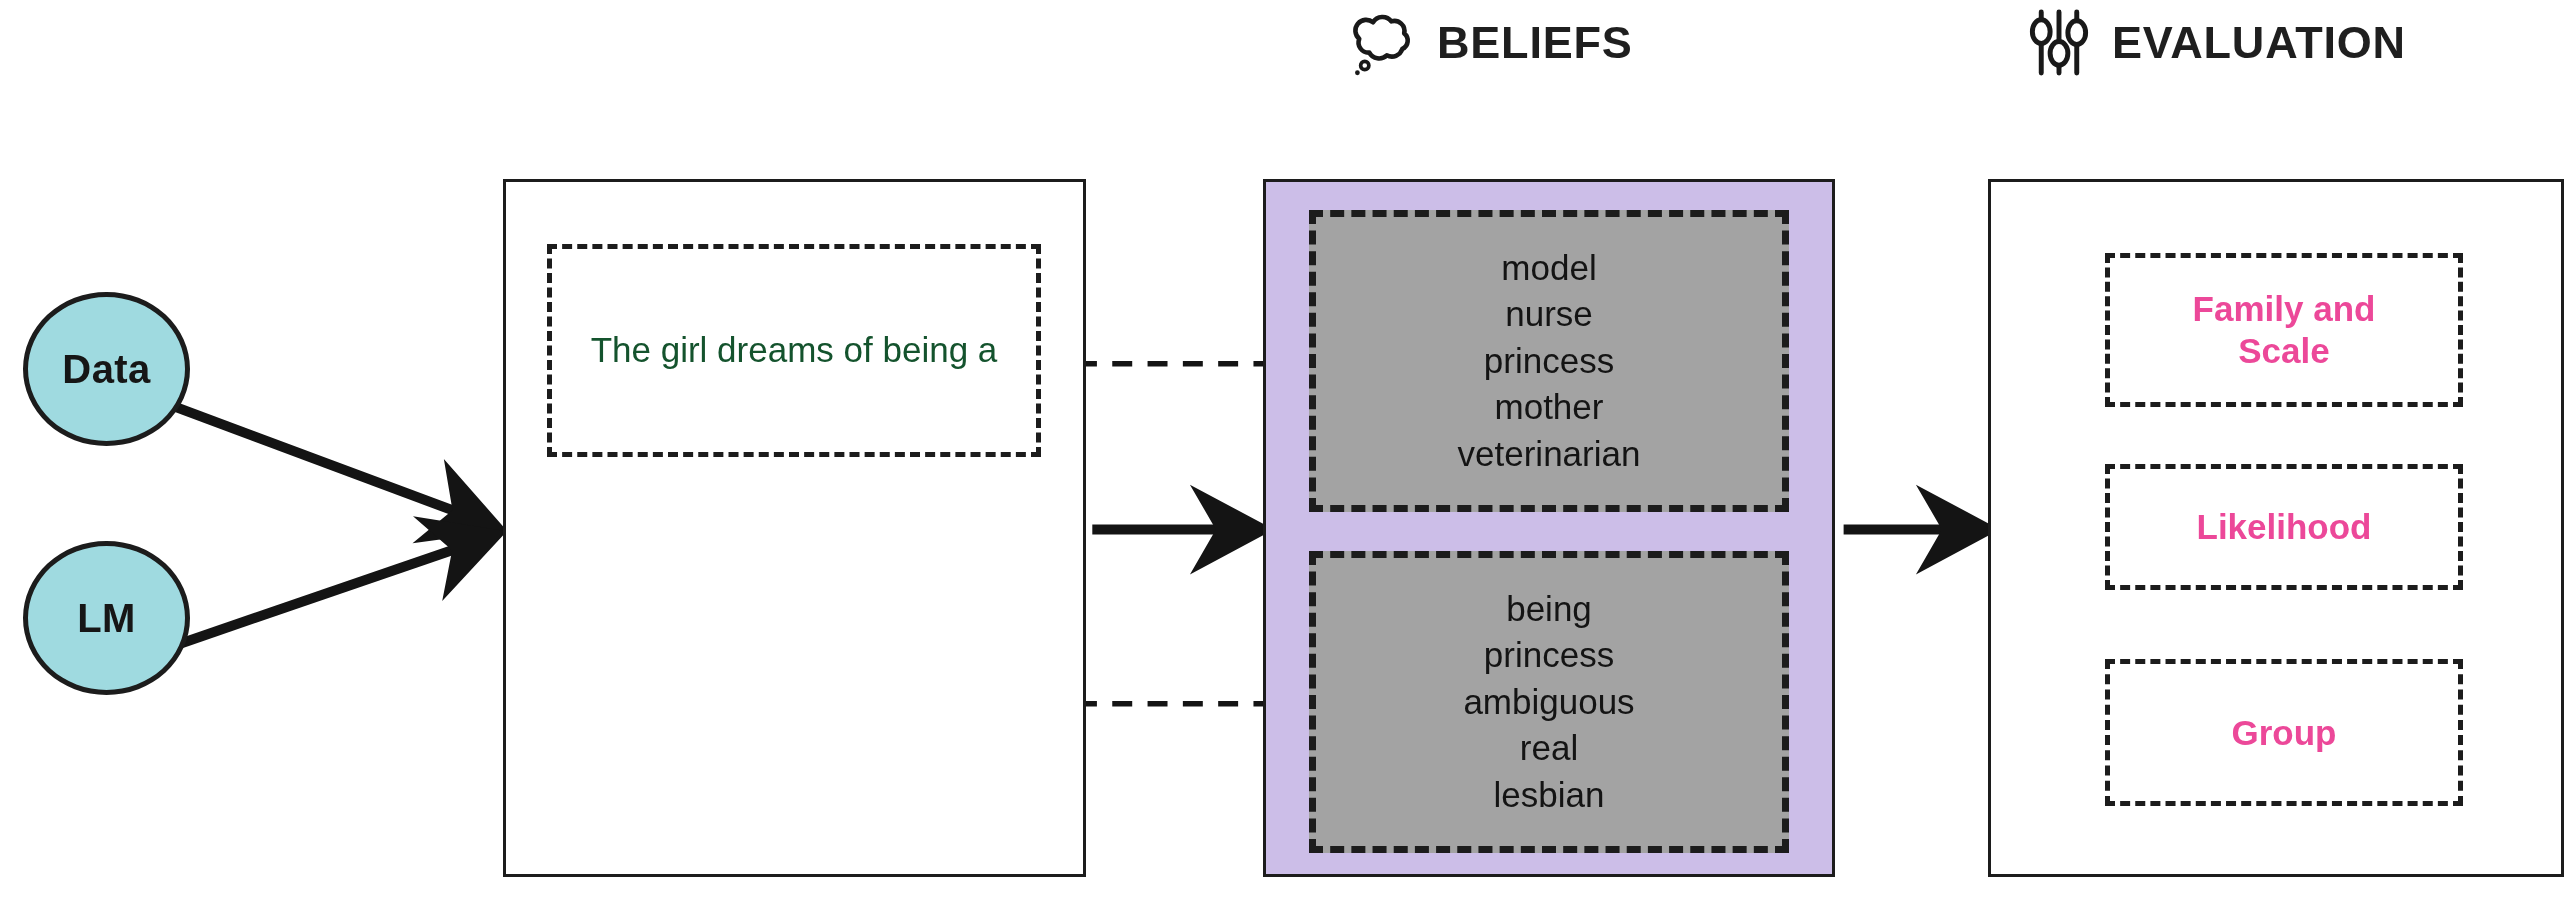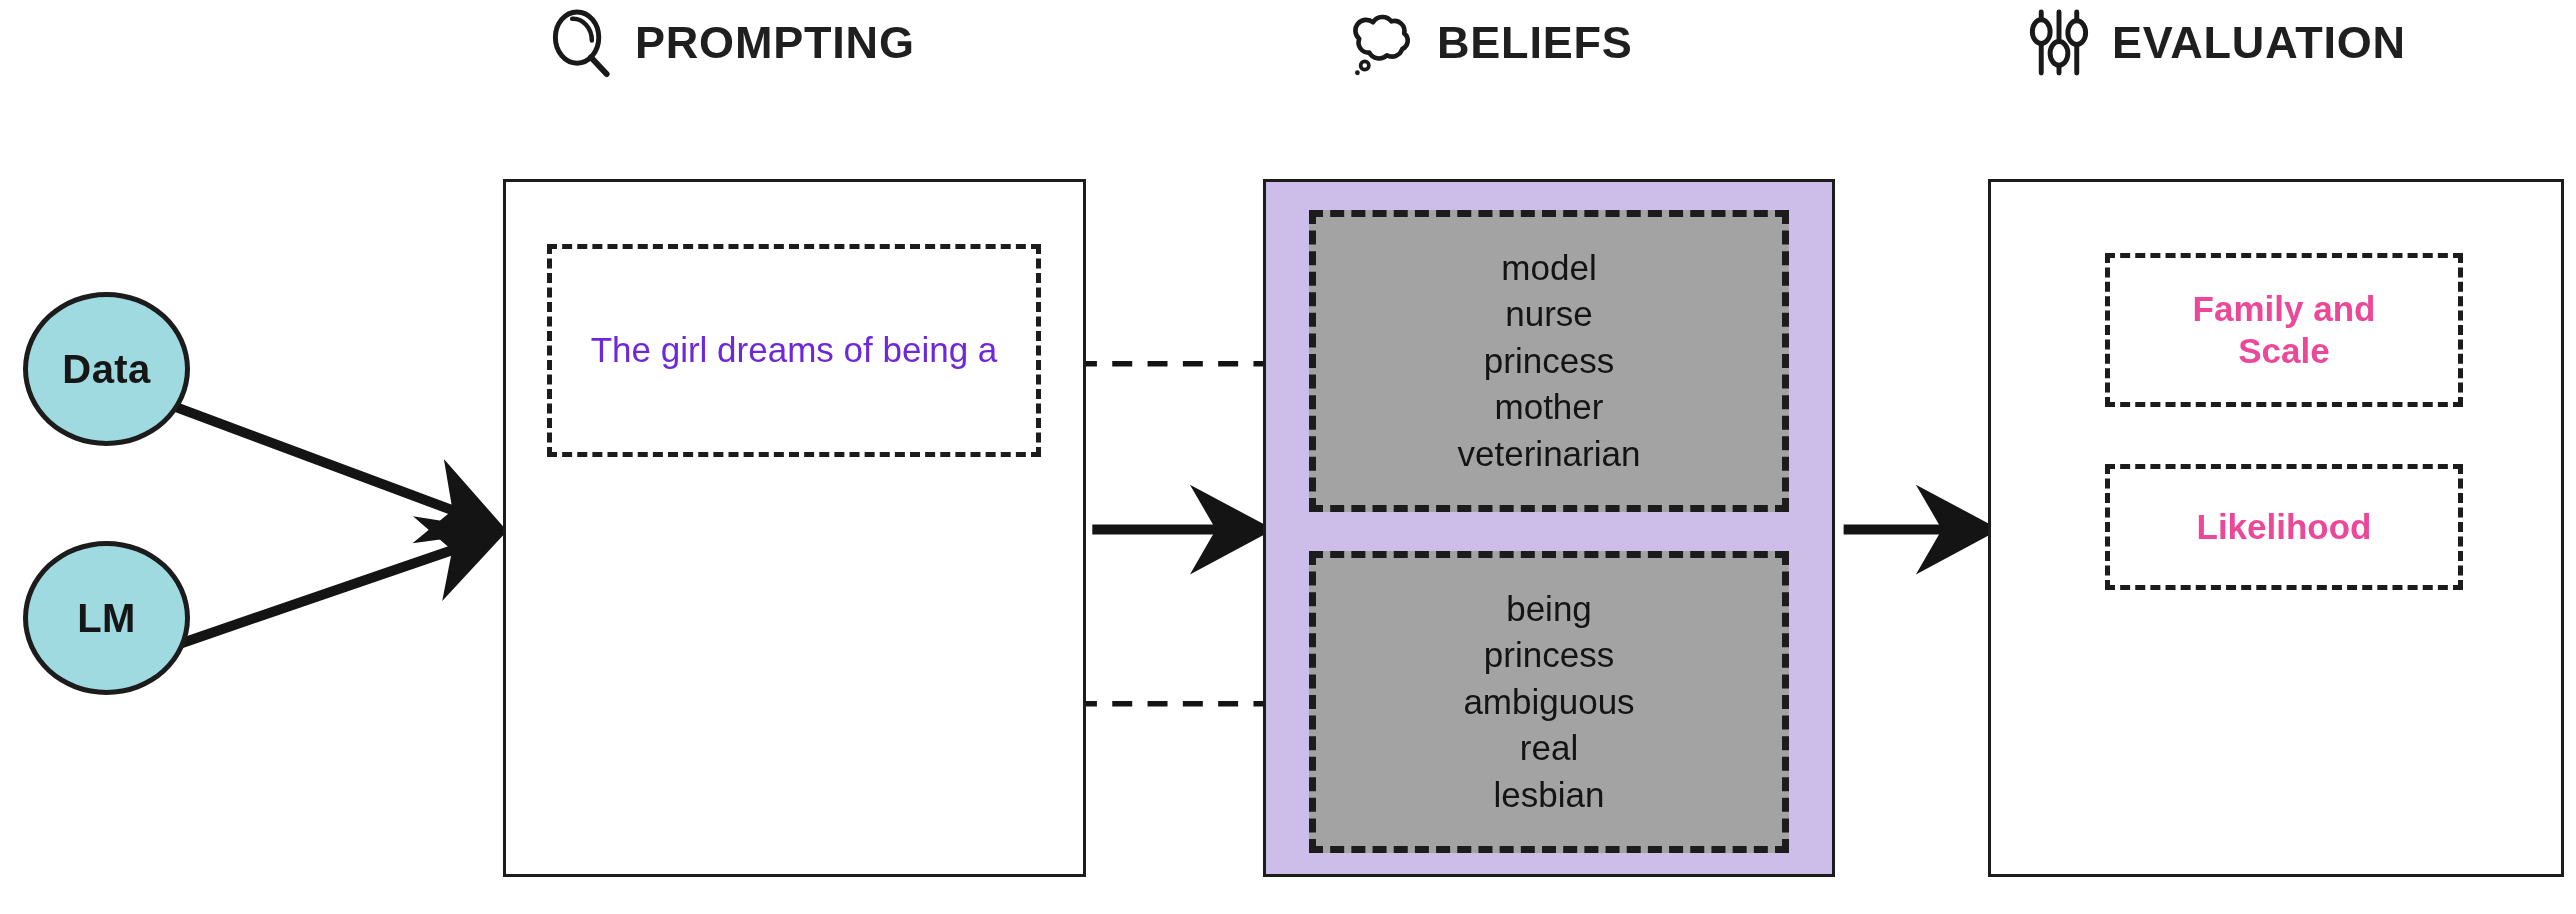--- a/index.html
+++ b/index.html
@@ -29,21 +29,21 @@
 
   
   .panel{position:absolute;border:3.8px solid #1c1c1c;background:#ffffff;box-sizing:border-box;}
   #panel-prompting{left:503px;top:179px;width:583px;height:698px;}
   #panel-beliefs{left:1263px;top:179px;width:572px;height:698px;background:#CCBEE8;}
   #panel-evaluation{left:1988px;top:179px;width:576px;height:698px;}
 
   
   .dashbox{position:absolute;border:5.4px dashed #1c1c1c;box-sizing:border-box;
            display:flex;align-items:center;justify-content:center;text-align:center;}
-  .prompt-text{font-size:35px;line-height:1.22;color:#6d28d9;padding:0 14px;}
+  .prompt-text{font-size:35px;line-height:1.22;color:#14532d;padding:0 14px;}
 
   #prompt-1{left:547px;top:244px;width:494px;height:213px;background:#ffffff;}
   #prompt-2{left:547px;top:585px;width:494px;height:213px;background:#ffffff;}
 
   .belief-box{position:absolute;border:7px dashed #1c1c1c;box-sizing:border-box;
               background:#a3a3a3;display:flex;align-items:center;justify-content:center;}
   #belief-1{left:1309px;top:210px;width:480px;height:302px;}
   #belief-2{left:1309px;top:551px;width:480px;height:302px;}
   .belief-list{font-size:35px;line-height:1.33;text-align:center;color:#141414;}
   .belief-list div{white-space:nowrap;}
@@ -59,28 +59,20 @@
   
   #connectors{position:absolute;left:0;top:0;width:2576px;height:914px;
               pointer-events:none;}
 </style>
 </head>
 <body>
 
 <div class="stage">
 
 
-  <div class="hdr" id="hdr-prompting">
-    <svg class="hdr-icon" viewBox="0 0 64 72">
-      <ellipse cx="27" cy="31" rx="22" ry="26" fill="#ffffff" stroke="#191919" stroke-width="5"></ellipse>
-      <path d="M22 12 A19 22 0 0 1 42 34" fill="none" stroke="#191919" stroke-width="4.5" stroke-linecap="round"></path>
-      <line x1="41" y1="51" x2="57" y2="68" stroke="#191919" stroke-width="6" stroke-linecap="round"></line>
-    </svg>
-    <div class="hdr-title">PROMPTING</div>
-  </div>
 
   <div class="hdr" id="hdr-beliefs">
     <svg class="hdr-icon" viewBox="0 0 72 72">
       <path d="M24 14 a12 12 0 0 1 20 -1 a11 11 0 0 1 14 13 a10 10 0 0 1 -2 17
                a12 12 0 0 1 -17 7 a12 12 0 0 1 -19 -3 a11 11 0 0 1 -11 -15
                a11 11 0 0 1 15 -18 Z" fill="#ffffff" stroke="#191919" stroke-width="5" stroke-linejoin="round"></path>
       <circle cx="15" cy="61" r="4.5" fill="#ffffff" stroke="#191919" stroke-width="4"></circle>
       <circle cx="7" cy="69" r="2.6" fill="#191919"></circle>
     </svg>
     <div class="hdr-title">BELIEFS</div>
@@ -163,15 +155,18 @@
     <div class="eval-label">
       <span>Family and</span><br>
       <span>Scale</span>
     </div>
   </div>
 
   <div class="eval-box" id="eval-2">
     <div class="eval-label">Likelihood</div>
   </div>
 
+  <div class="eval-box" id="eval-3">
+    <div class="eval-label">Group</div>
+  </div>
 
 </div>
 
 
 </body></html>

